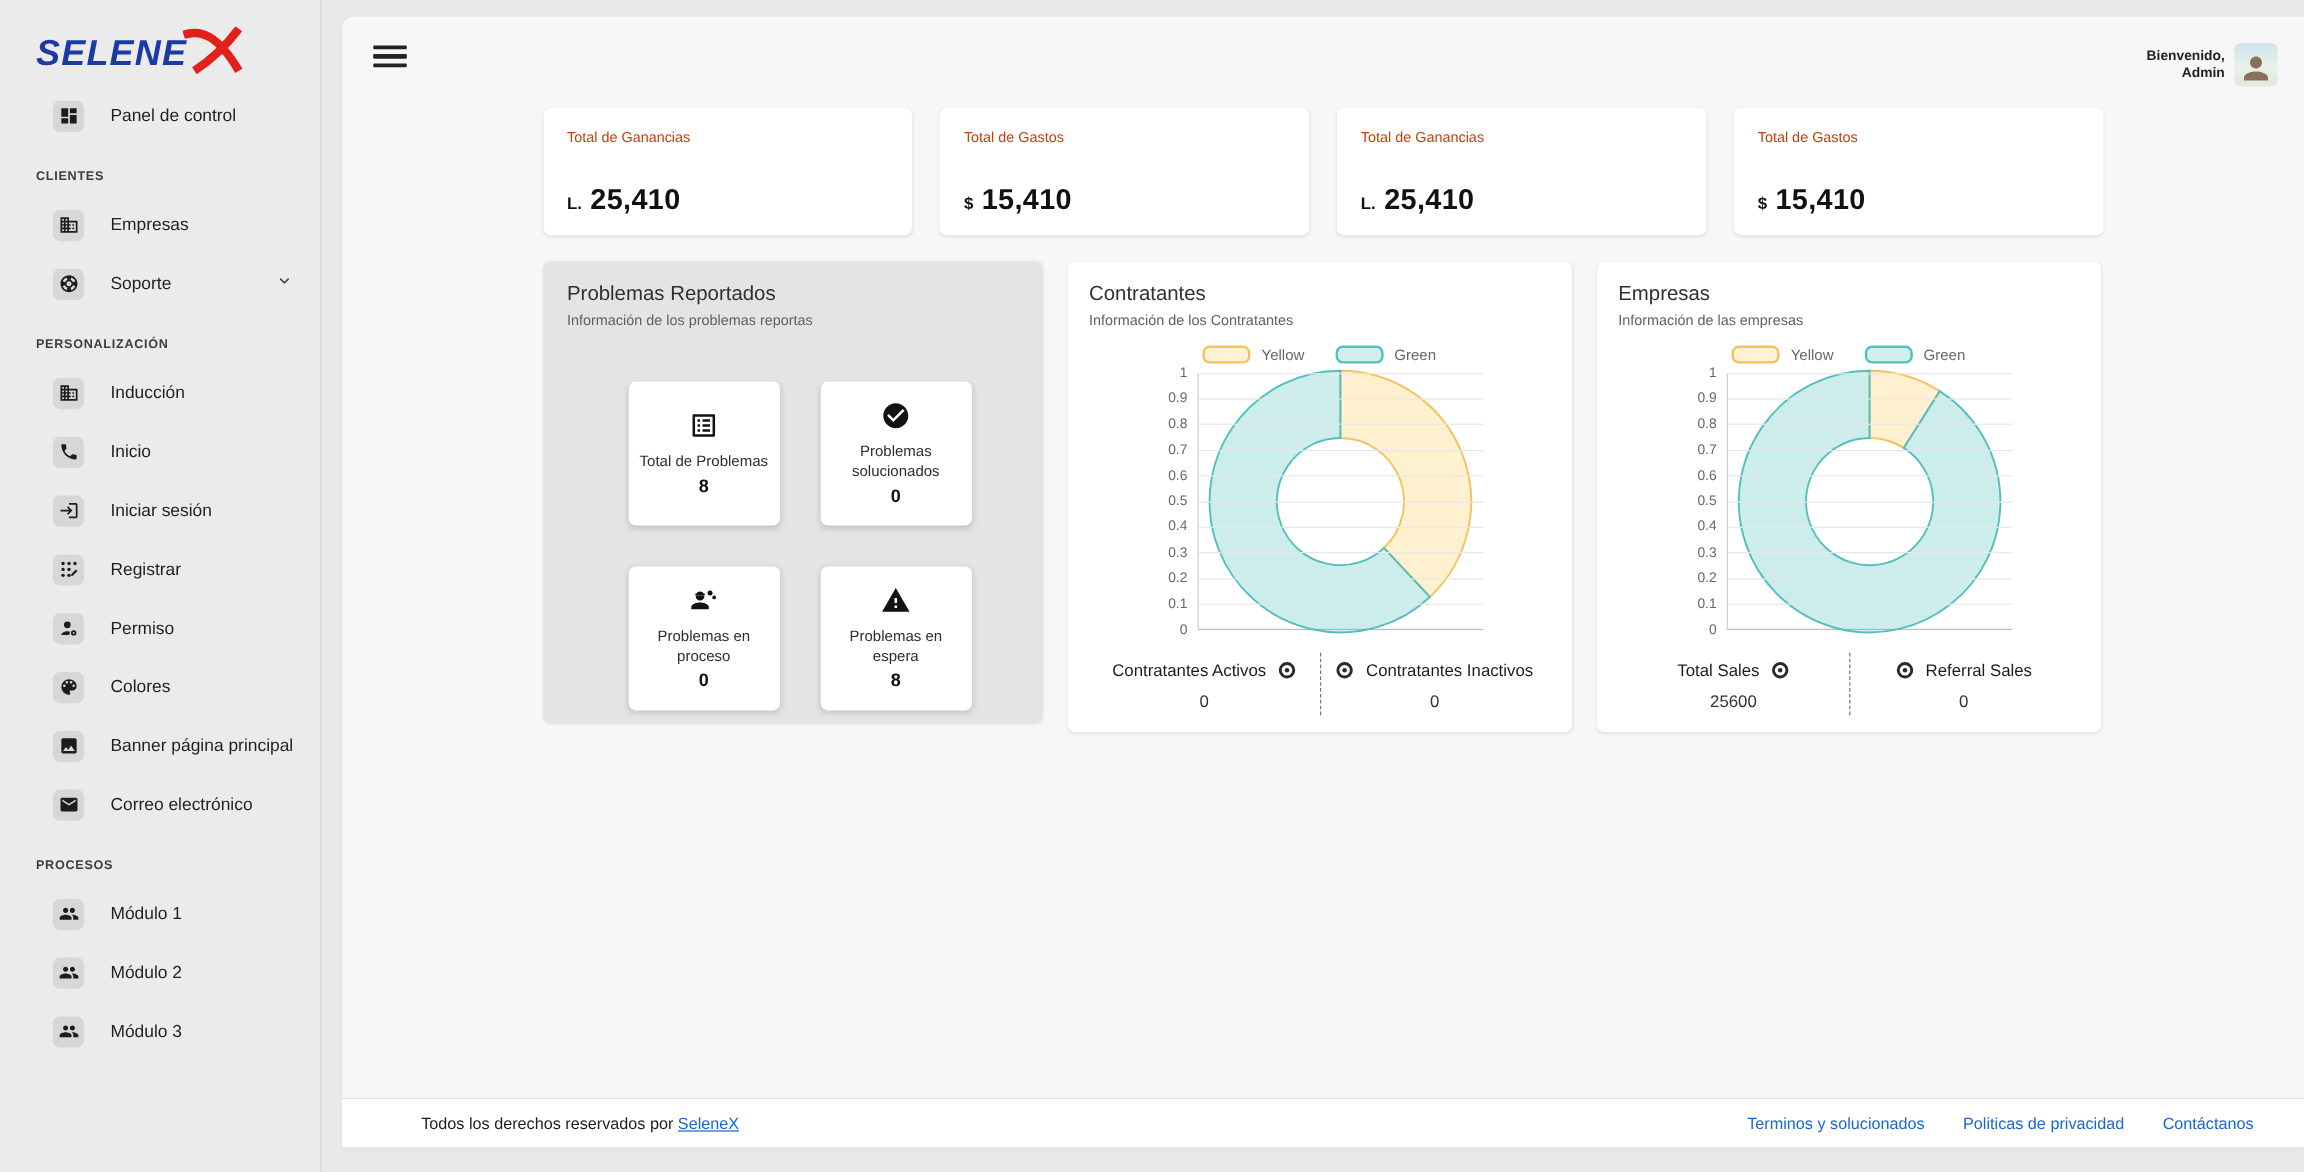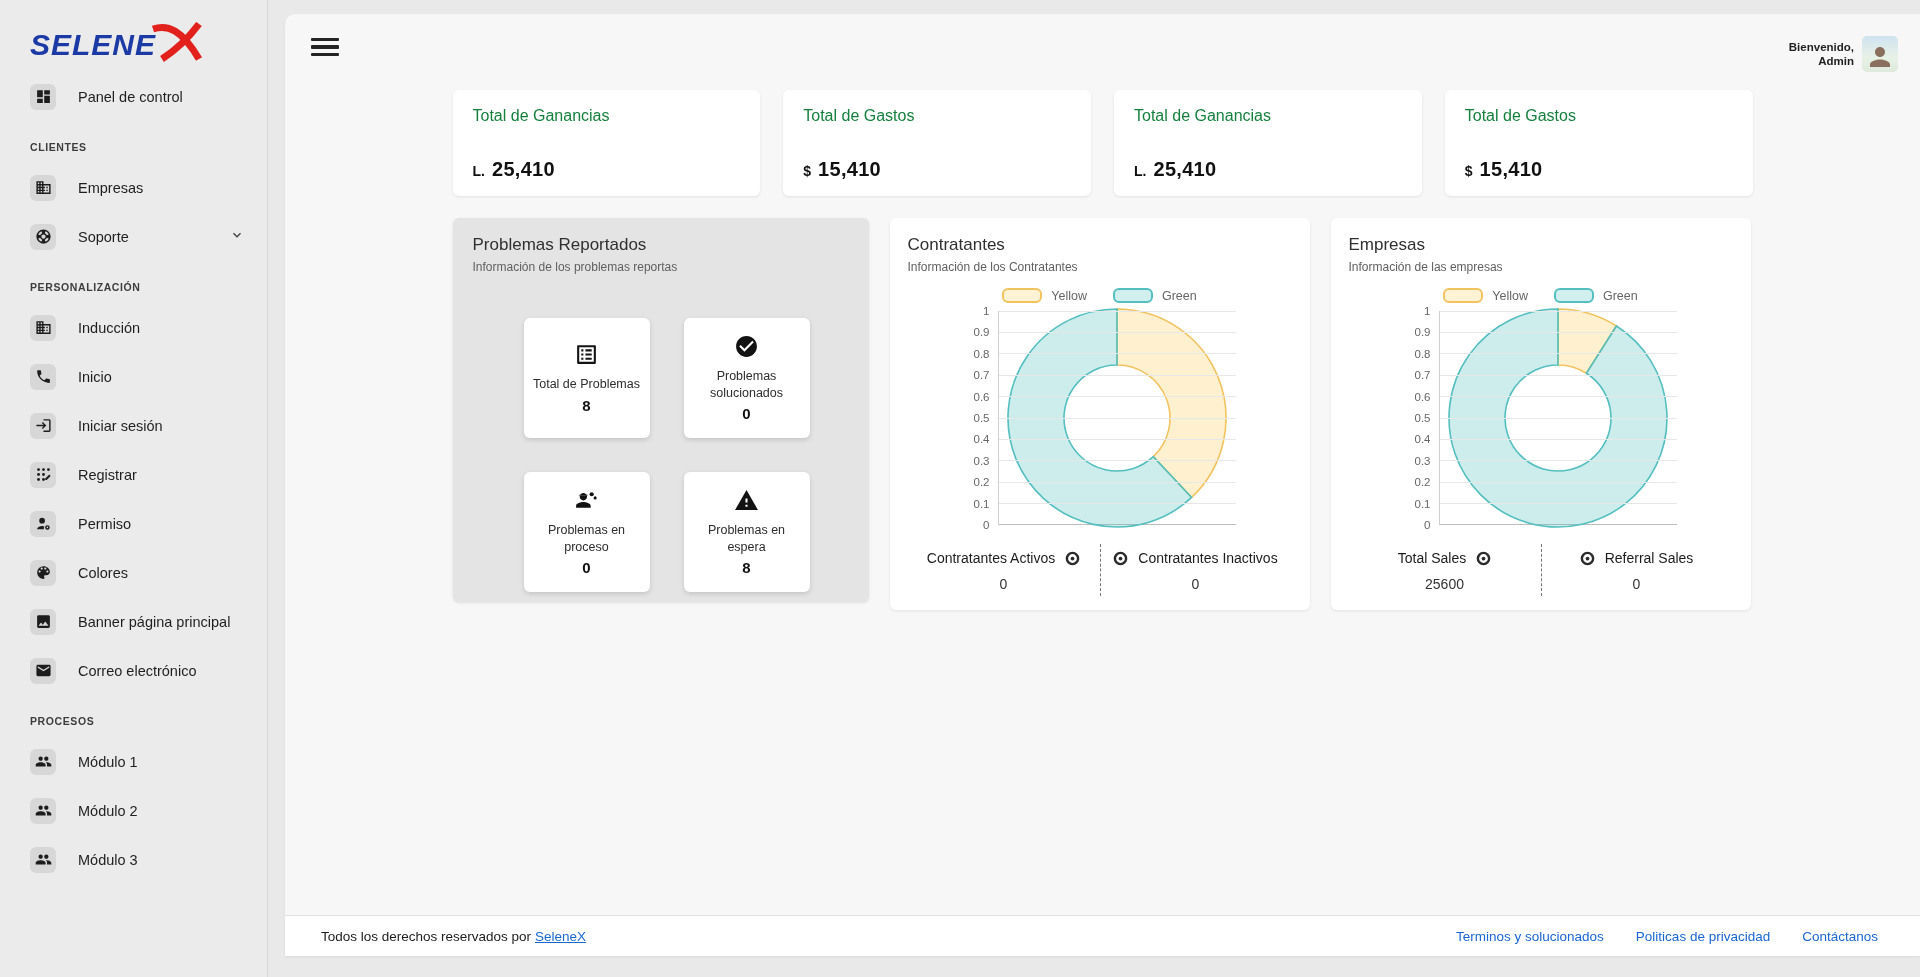--- a/index.html
+++ b/index.html
@@ -5,44 +5,44 @@
   * { margin:0; padding:0; box-sizing:border-box; }
   html,body { width:1920px; height:977px; overflow:hidden; }
   body { background:#e9e9e9; font-family:"Liberation Sans", sans-serif; color:#222; }
 
   
   .sidebar { position:absolute; left:0; top:0; width:268px; height:977px; background:#ebebeb; border-right:1px solid #d6d6d6; }
   .logo { display:flex; align-items:center; padding:24px 0 6px 30px; height:72px; cursor:pointer; }
   .logo-text { font-size:30px; font-weight:bold; font-style:italic; color:#1c3aa5; letter-spacing:1px; }
   .logo-x { margin-left:-4px; margin-top:-6px; }
   .nav-header { padding:20px 0 10px 30px; font-size:10.5px; font-weight:bold; color:#3d3d3d; letter-spacing:.6px; }
-  .nav-item { display:flex; align-items:center; height:49px; padding-left:30px; padding-right:22px; cursor:pointer; text-decoration:none; color:#222; }
+  .nav-item { display:flex; align-items:center; height:49px; padding-left:44px; padding-right:22px; cursor:pointer; text-decoration:none; color:#222; }
   .nav-chip { width:26px; height:26px; border-radius:6px; background:#d7d7d7; display:flex; align-items:center; justify-content:center; flex:none; }
   .nav-chip svg { width:17px; height:17px; fill:#1d1d1d; }
   .nav-label { margin-left:22px; font-size:14.5px; color:#1f1f1f; white-space:nowrap; }
   .nav-spacer { flex:1; }
   .chev svg { width:16px; height:16px; fill:#444; }
 
   
   .main { position:absolute; left:285px; top:14px; right:0; bottom:21px; background:#f7f7f7; border-radius:10px 0 0 0; box-shadow:0 1px 3px rgba(0,0,0,.06); }
   .topbar { display:flex; align-items:flex-start; justify-content:space-between; padding:22px 22px 0 26px; height:64px; }
   .hamburger { width:28px; height:22px; display:flex; flex-direction:column; justify-content:space-between; cursor:pointer; background:none; border:none; padding:2px 0; }
   .hamburger span { display:block; height:3.2px; background:#242424; border-radius:1px; }
   .userbox { display:flex; align-items:center; gap:8px; cursor:pointer; }
   .greeting { text-align:right; font-size:11.5px; font-weight:bold; color:#1f1f1f; line-height:1.25; }
   .avatar { width:36px; height:36px; border-radius:5px; overflow:hidden; background:linear-gradient(180deg,#cfe3ef 0%,#e8f1e6 60%,#dfe9dd 100%); display:flex; align-items:flex-end; justify-content:center; }
   .avatar svg { width:30px; height:30px; fill:#8a6f5e; }
 
   .content { width:1300px; margin:12px auto 0 auto; }
   .cards-row { display:flex; gap:23px; }
   .stat-card { width:308px; height:106px; background:#fff; border-radius:6px; box-shadow:0 1px 3px rgba(0,0,0,.09); padding:17px 20px 15px 20px; display:flex; flex-direction:column; justify-content:space-between; }
-  .stat-card .t { font-size:16px; color:#15803d; }
+  .stat-card .t { font-size:12px; color:#c2410c; }
   .stat-card .v { display:flex; align-items:baseline; gap:7px; }
   .stat-card .cur { font-size:14px; font-weight:bold; color:#111; }
-  .stat-card .num { font-size:20px; font-weight:bold; color:#111; letter-spacing:.3px; }
+  .stat-card .num { font-size:24px; font-weight:bold; color:#111; letter-spacing:.3px; }
 
   .row2 { display:flex; gap:21px; margin-top:22px; align-items:flex-start; }
 
   
   .problems-card { width:416px; height:384px; background:#e4e4e4; border-radius:6px; box-shadow:0 1px 3px rgba(0,0,0,.10); padding:17px 20px; }
   .card-title { font-size:17px; color:#303030; }
   .card-sub { font-size:12px; color:#5f5f5f; margin-top:5px; }
   .tiles { width:274px; margin:44px auto 0 auto; display:grid; grid-template-columns:126px 126px; grid-template-rows:120px 120px; gap:34px; }
   .tile { background:#fff; border-radius:6px; box-shadow:0 2px 5px rgba(0,0,0,.14); display:flex; flex-direction:column; align-items:center; justify-content:center; padding:8px; text-align:center; }
   .tile svg { width:25px; height:25px; fill:#121212; }
@@ -65,21 +65,21 @@
   .donut { position:absolute; left:50%; top:50%; transform:translate(-50%,-50%); }
 
   .chart-stats { margin-top:auto; display:flex; position:relative; padding:8px 0 6px 0; }
   .chart-stat { flex:1; text-align:center; }
   .stat-label { display:flex; align-items:center; justify-content:center; gap:10px; font-size:14px; color:#1c1c1c; }
   .stat-label svg { width:15px; height:15px; }
   .stat-value { margin-top:10px; font-size:14px; color:#333; }
   .vdivider { position:absolute; left:50%; top:2px; height:52px; border-left:1.5px dashed #777; }
 
   
-  .footer { position:absolute; left:0; right:0; bottom:0; height:41px; background:#fff; border-top:1px solid #e3e3e3; display:flex; align-items:center; justify-content:space-between; padding:0 42px 0 36px; }
+  .footer { position:absolute; left:0; right:0; bottom:0; height:41px; background:#fff; border-top:1px solid #e3e3e3; display:flex; align-items:center; justify-content:space-between; padding:0 42px 0 66px; }
   .footer-left { font-size:13.5px; color:#1c1c1c; }
   .footer a { color:#1967d2; text-decoration:none; cursor:pointer; }
   .footer-left a { text-decoration:underline; }
   .footer-links { display:flex; gap:32px; font-size:13.5px; }
 </style>
 </head>
 <body>
 
 <aside class="sidebar">
   <div class="logo">

